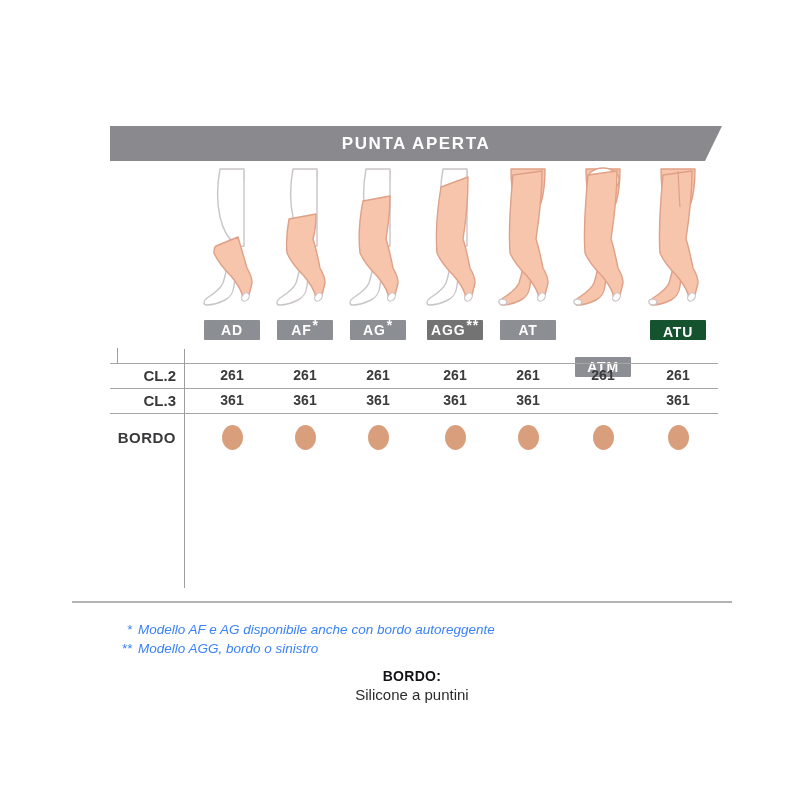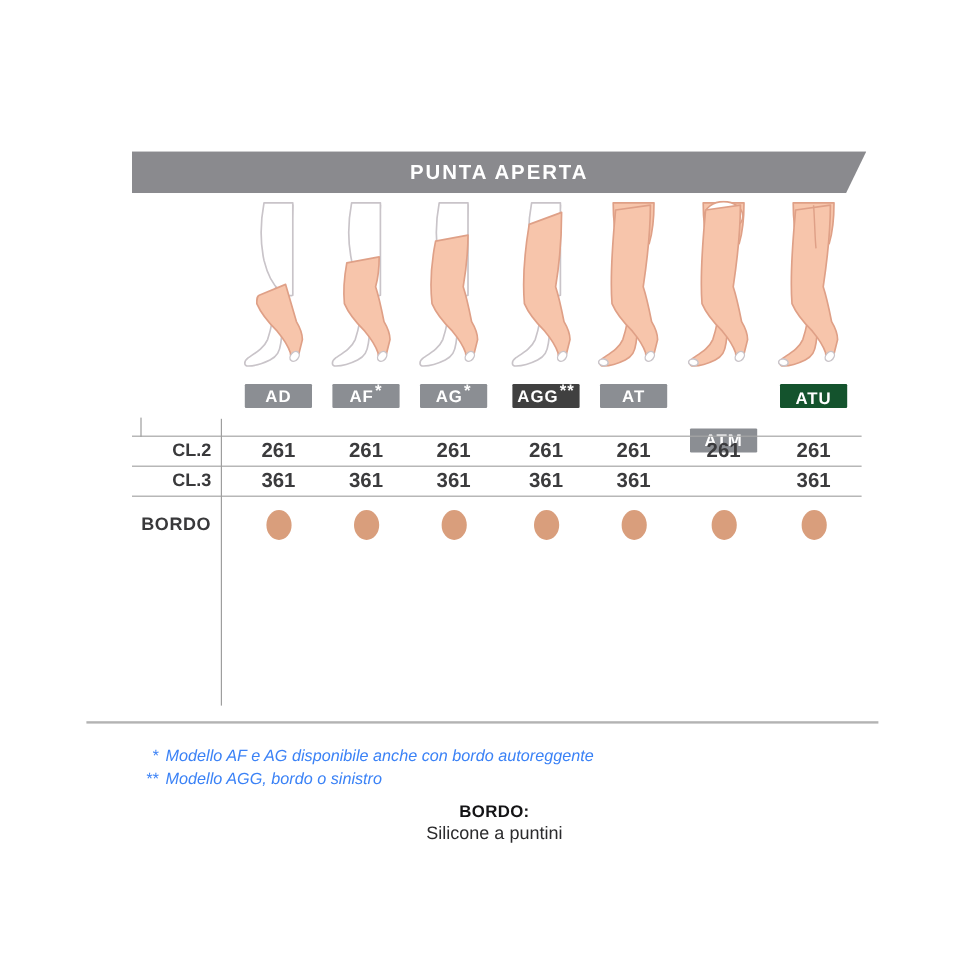--- a/index.html
+++ b/index.html
@@ -21,21 +21,21 @@
   .figure{top:167px;width:64px;height:142px;}
   .model-box{
     top:320px;width:56px;height:20px;border-radius:1px;
     display:flex;align-items:center;justify-content:center;
     color:#ffffff;font-weight:bold;font-size:14px;letter-spacing:0.8px;
     white-space:nowrap;
   }
   .model-box .star{font-size:14px;position:relative;top:-5px;margin-left:1px;}
   .cell{
     width:60px;height:25px;line-height:25px;text-align:center;
-    font-weight:bold;font-size:17px;color:#3b3b3d;
+    font-weight:bold;font-size:14px;color:#3b3b3d;
   }
   .row-label{
     left:106px;width:70px;text-align:right;
     font-weight:bold;font-size:15px;color:#39393b;
   }
   .hline{left:110px;width:608px;height:1px;background:#a6a6a6;}
   .vline{background:#9e9e9e;width:1px;}
   .dot{width:21px;height:25px;border-radius:50%;top:425px;}
   .divider{left:72px;top:601px;width:660px;height:2px;background:#b3b3b3;}
   .footnote{
@@ -101,21 +101,21 @@
     <div class="abs cell" style="left: 348px; top: 388px;">361</div>
     <div class="abs dot" style="left: 367.5px; background: rgb(217, 158, 124);"></div>
     <div class="abs figure" style="left: 423px;">
       <svg width="64" height="142" viewBox="0 0 64 142" xmlns="http://www.w3.org/2000/svg">
         <path d="M44,4 C43,30 41,58 38,84 C36,102 35,112 34,119 C33,126 31,130 25,133 C19,136 11,138 7,138 C3,138 3,134 7,131 C13,127 20,123 23,116 C26,107 28,96 29,84 C31,58 32,30 32,6 Z" fill="#ffffff" stroke="#c9c4c9" stroke-width="1.4" stroke-linejoin="round"></path>
         <path d="M20,2 C17,18 17,36 20,50 C23,62 27,70 33,75 C37,79 41,80 44,79 L44,40 L44,2 Z" fill="#ffffff" stroke="#c9c4c9" stroke-width="1.4" stroke-linejoin="round"></path>
         <path d="M18,20 L45,10 C45,30 43,54 40,72 C43,81 45,91 47,101 C50,106 52,111 52,116 L49,128 C47,133 42,133 42,127 C40,121 36,115 31,109 C23,101 17,93 14,86 C12,62 15,38 18,20 Z" fill="#f7c5ab" stroke="#dfa087" stroke-width="1.4" stroke-linejoin="round"></path>
         <ellipse cx="45.5" cy="130" rx="4.5" ry="3.3" transform="rotate(-50 45.5 130)" fill="#fff" stroke="#c9c4c9" stroke-width="1.2"></ellipse>
       </svg>
     </div>
-    <div class="abs model-box" style="left: 427px; background: #404040;">
+    <div class="abs model-box" style="left: 427px; background: #737373;">
       <span>AGG</span>
       <span class="star">**</span>
     </div>
     <div class="abs cell" style="left: 425px; top: 363px;">261</div>
     <div class="abs cell" style="left: 425px; top: 388px;">361</div>
     <div class="abs dot" style="left: 444.5px; background: rgb(217, 158, 124);"></div>
     <div class="abs figure" style="left: 496px;">
       <svg width="64" height="142" viewBox="0 0 64 142" xmlns="http://www.w3.org/2000/svg">
         <path d="M44,4 C43,30 41,58 38,84 C36,102 35,112 34,119 C33,126 31,130 25,133 C19,136 11,138 7,138 C3,138 3,134 7,131 C13,127 20,123 23,116 C26,107 28,96 29,84 C31,58 32,30 32,6 Z" fill="#f7c5ab" stroke="#dfa087" stroke-width="1.4" stroke-linejoin="round"></path>
         <path d="M15,2 L49,2 C49,14 48,26 45,36 L19,38 C16,26 15,14 15,2 Z" fill="#f7c5ab" stroke="#dfa087" stroke-width="1.4" stroke-linejoin="round"></path>

